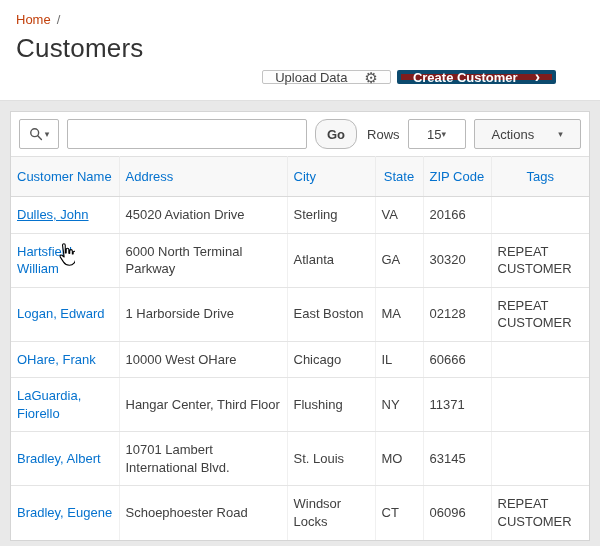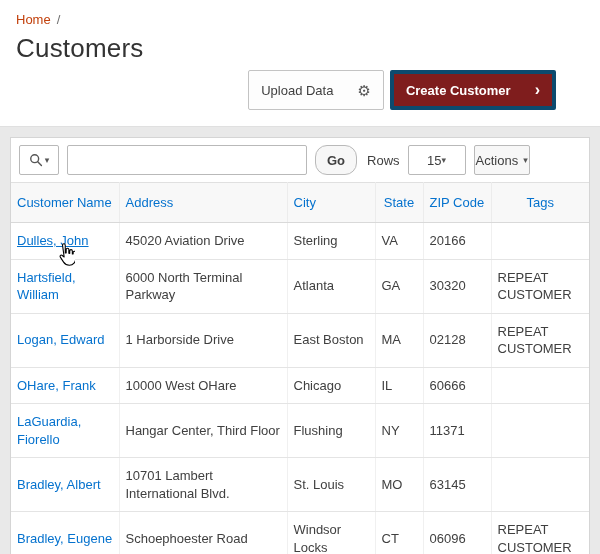--- a/index.html
+++ b/index.html
@@ -12,22 +12,22 @@
   }
   .page { position: relative; width: 600px; height: 554px; overflow: hidden; }
 
   
   .header { background: #ffffff; padding: 12px 16px 0 16px; }
   .breadcrumb { font-size: 13px; }
   .breadcrumb a { color: #c2410c; text-decoration: none; cursor: pointer; }
   .breadcrumb .sep { color: #707070; margin-left: 6px; }
   .page-title { font-size: 26px; font-weight: 400; color: #333333; margin-top: 6px; letter-spacing: 0.2px; }
   .header-buttons { display: flex; justify-content: flex-end; gap: 6px; padding: 6px 28px 16px 0; }
-  .btn { font-family: inherit; font-size: 13px; height: 40px; padding: 0 12px; border-radius: 2px;
-         display: inline-flex; align-items: center; gap: 24px; cursor: pointer; }
+  .btn { font-family: inherit; font-size: 13px; height: 14px; padding: 0 12px; border-radius: 2px;
+         display: inline-flex; align-items: center; gap: 17px; cursor: pointer; }
   .btn-secondary { background: #fdfdfd; border: 1px solid #c3c3c3; color: #404040; }
   .btn-secondary .gear { font-size: 15px; color: #555; line-height: 1; }
   .btn-primary { background: #7f1d1d; border: 4px solid #0c4a6e; color: #ffffff; font-weight: bold; }
   .btn-primary .chev { font-size: 16px; font-weight: bold; line-height: 1; margin-top: -1px; }
 
   
   .content { background: #e9e9e9; padding: 10px 10px 0 10px; height: 446px; border-top: 1px solid #e0e0e0; }
   .card { background: #ffffff; border: 1px solid #d5d5d5; }
 
   
@@ -38,23 +38,23 @@
   .search-input { width: 240px; height: 30px; border: 1px solid #b9b9b9; border-radius: 2px;
                   padding: 0 8px; font-size: 13px; font-family: inherit; }
   .go-btn { height: 30px; padding: 0 11px; background: #f7f7f7; border: 1px solid #b9b9b9;
             border-radius: 12px; font-size: 13px; font-weight: bold; color: #404040;
             font-family: inherit; cursor: pointer; }
   .rows-label { font-size: 13px; color: #404040; margin-left: 2px; }
   .rows-select { width: 58px; height: 30px; border: 1px solid #b9b9b9; border-radius: 2px;
                  background: #fff; display: flex; align-items: center; justify-content: center;
                  padding: 0 8px; font-size: 13px; cursor: pointer; }
   .rows-select .dd, .actions-btn .dd { font-size: 9px; color: #555; }
-  .actions-btn { height: 30px; padding: 0 1px; background: #f7f7f7; border: 1px solid #b9b9b9;
+  .actions-btn { height: 30px; padding: 0 17px; background: #f7f7f7; border: 1px solid #b9b9b9;
                  border-radius: 2px; font-size: 13px; color: #404040; font-family: inherit;
-                 display: inline-flex; align-items: center; gap: 5px; cursor: pointer; }
+                 display: inline-flex; align-items: center; gap: 24px; cursor: pointer; }
 
   
   table { width: 100%; border-collapse: collapse; table-layout: fixed; font-size: 13px; }
   thead th { background: #f8f8f8; color: #0572ce; font-weight: normal; text-align: left;
              padding: 12px 6px; border-top: 1px solid #e0e0e0; border-bottom: 1px solid #d9d9d9;
              border-right: 1px solid #ececec; vertical-align: middle; cursor: pointer; }
   thead th:last-child { border-right: none; }
   thead th.center { text-align: center; }
   tbody td { padding: 9px 6px; border-bottom: 1px solid #e4e4e4; border-right: 1px solid #f0f0f0;
              color: #404040; vertical-align: middle; line-height: 1.35; }

